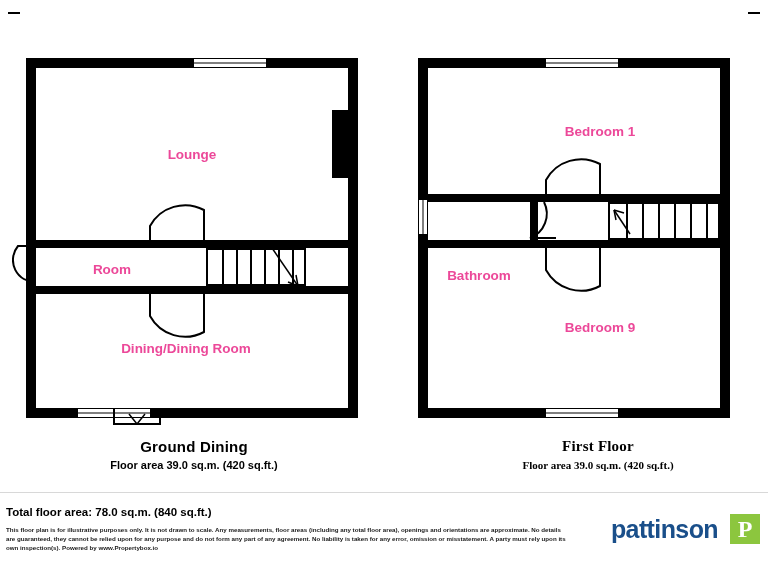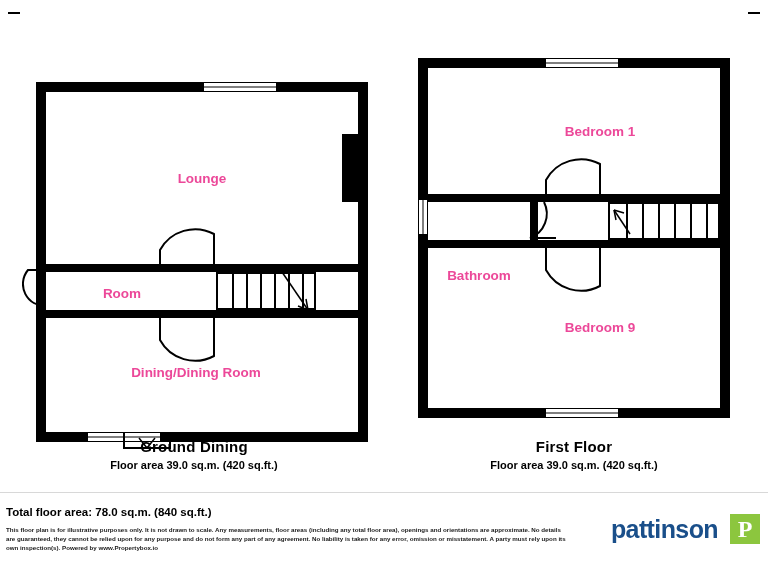--- a/index.html
+++ b/index.html
@@ -175,21 +175,21 @@
   }
 </style>
 </head>
 <body>
 
 <div class="page">
 
   <div class="corner-tick tick-tl"></div>
   <div class="corner-tick tick-tr"></div>
 
-  <div class="plan" style="left:36px; top:58px; width:332px; height:412px;margin-top:24px;">
+  <div class="plan" style="left:26px; top:58px; width:332px; height:412px;">
 
     <div class="wall" style="left:0; top:0; width:332px; height:10px;"></div>
     <div class="wall" style="left:0; top:350px; width:332px; height:10px;"></div>
     <div class="wall" style="left:0; top:0; width:10px; height:360px;"></div>
     <div class="wall" style="left:322px; top:0; width:10px; height:360px;"></div>
 
     <div class="wall" style="left:306px; top:52px; width:16px; height:68px;"></div>
 
     <div class="wall" style="left:10px; top:182px; width:312px; height:8px;"></div>
 
@@ -297,21 +297,21 @@
     <div class="room-label" style="left:102px; top:66px; width:160px;">Bedroom 1</div>
     <div class="room-label" style="left:6px; top:181px; width:110px;margin-top:29px;">Bathroom</div>
     <div class="room-label" style="left:102px; top:262px; width:160px;">Bedroom 9</div>
   </div>
 
   <div class="floor-caption" style="left:24px; top:438px;">
     <div class="floor-title">Ground Dining</div>
     <div class="floor-area">Floor area 39.0 sq.m. (420 sq.ft.)</div>
   </div>
 
-  <div class="floor-caption" style="left:404px; top:438px;">
+  <div class="floor-caption" style="left:428px; top:438px;font-family:Liberation Serif, serif;">
     <div class="floor-title">First Floor</div>
     <div class="floor-area">Floor area 39.0 sq.m. (420 sq.ft.)</div>
   </div>
 
   <div class="divider"></div>
 
   <div class="total-area">Total floor area: 78.0 sq.m. (840 sq.ft.)</div>
 
   <div class="disclaimer">This floor plan is for illustrative purposes only. It is not drawn to scale. Any measurements, floor areas (including any total floor area), openings and orientations are approximate. No details are guaranteed, they cannot be relied upon for any purpose and do not form any part of any agreement. No liability is taken for any error, omission or misstatement. A party must rely upon its own inspection(s). Powered by www.Propertybox.io</div>
 

